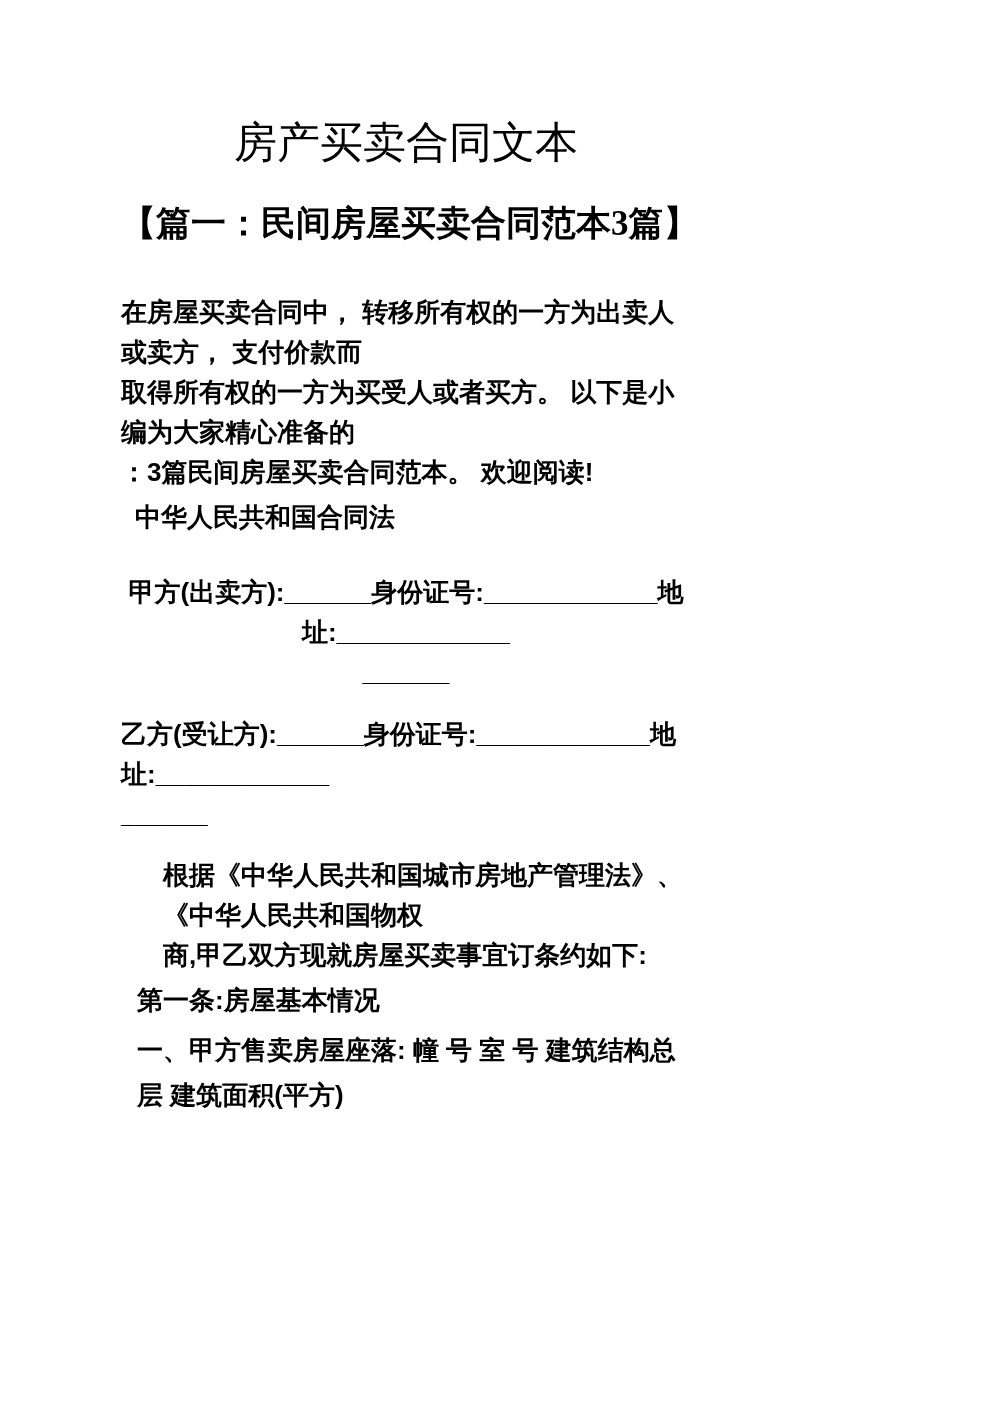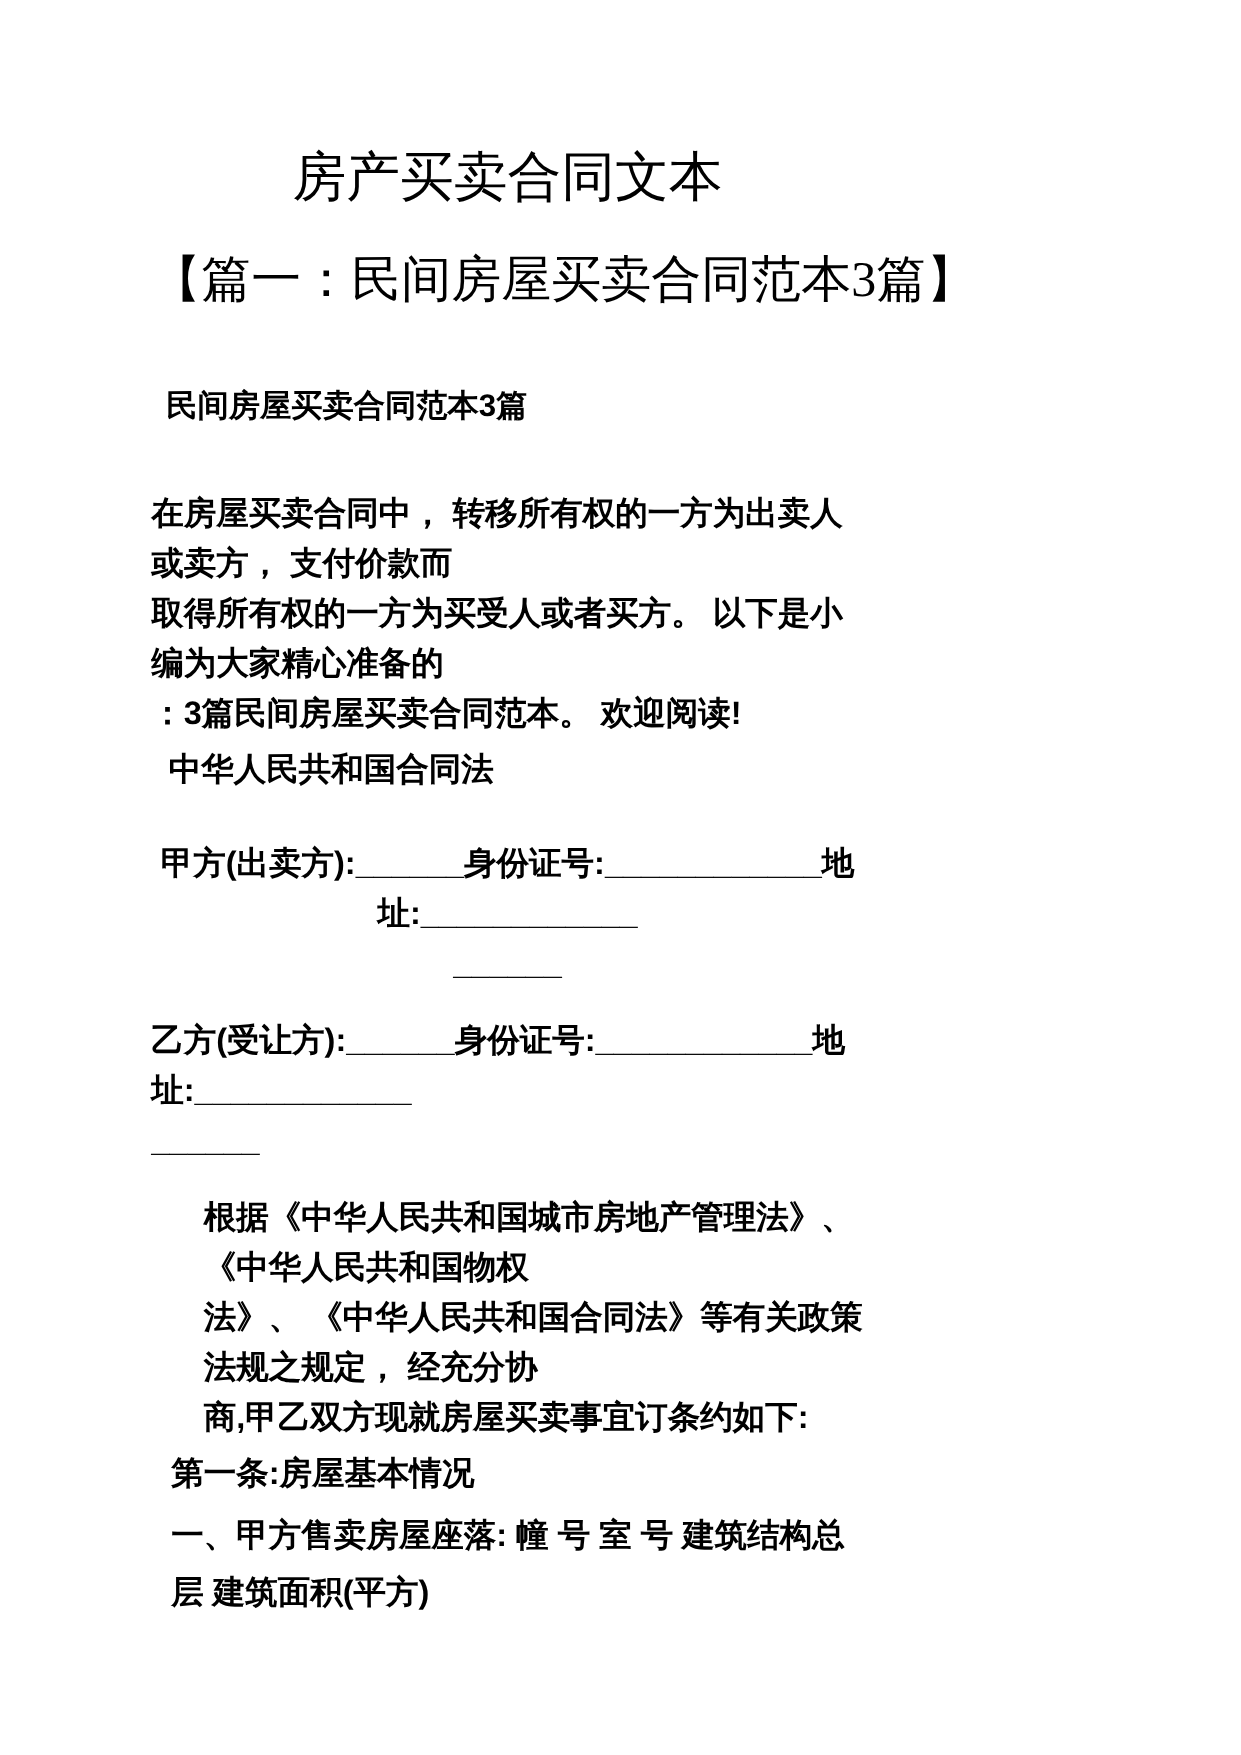--- a/index.html
+++ b/index.html
@@ -24,22 +24,22 @@
     font-family: "Liberation Serif", "DejaVu Serif", serif;
     font-weight: 400;
     font-size: 43px;
     line-height: 50px;
     text-align: center;
     white-space: nowrap;
   }
   .part-header {
     margin: 36px 0 0 0;
     font-family: "Liberation Serif", "DejaVu Serif", serif;
-    font-weight: 400;
-    font-size: 40px;
+    font-weight: 700;
+    font-size: 35px;
     line-height: 40px;
     text-align: center;
     white-space: nowrap;
   }
   .h-small {
     margin: 64px 0 0 0;
     padding-left: 12px;
     font-size: 25px;
     font-weight: 700;
     line-height: 34px;
@@ -62,21 +62,20 @@
 </style>
 </head>
 <body>
 
 <div class="page">
 
   <h1 class="doc-title">房产买卖合同文本</h1>
 
   <h2 class="part-header">【篇一：民间房屋买卖合同范本3篇】</h2>
 
-  <p class="h-small">民间房屋买卖合同范本3篇</p>
 
   <div class="para intro-para">
       <div>在房屋买卖合同中， 转移所有权的一方为出卖人或卖方， 支付价款而</div>
       <div>取得所有权的一方为买受人或者买方。 以下是小编为大家精心准备的</div>
       <div>：3篇民间房屋买卖合同范本。 欢迎阅读!</div>
     </div>
 
   <p class="para sample-one">中华人民共和国合同法</p>
 
   <div class="para party-a-para">
@@ -84,21 +83,20 @@
       <div>______</div>
     </div>
 
   <div class="para party-b-para">
       <div>乙方(受让方):______身份证号:____________地址:____________</div>
       <div>______</div>
     </div>
 
   <div class="para legal-para">
       <div>根据《中华人民共和国城市房地产管理法》、 《中华人民共和国物权</div>
-      <div>法》、 《中华人民共和国合同法》等有关政策法规之规定， 经充分协</div>
       <div>商,甲乙双方现就房屋买卖事宜订条约如下:</div>
     </div>
 
   <p class="para article-one">第一条:房屋基本情况</p>
 
   <div class="para clause-one">
       <div>一、甲方售卖房屋座落: 幢 号 室 号 建筑结构总层 建筑面积(平方)</div>
     </div>
 
 </div>

